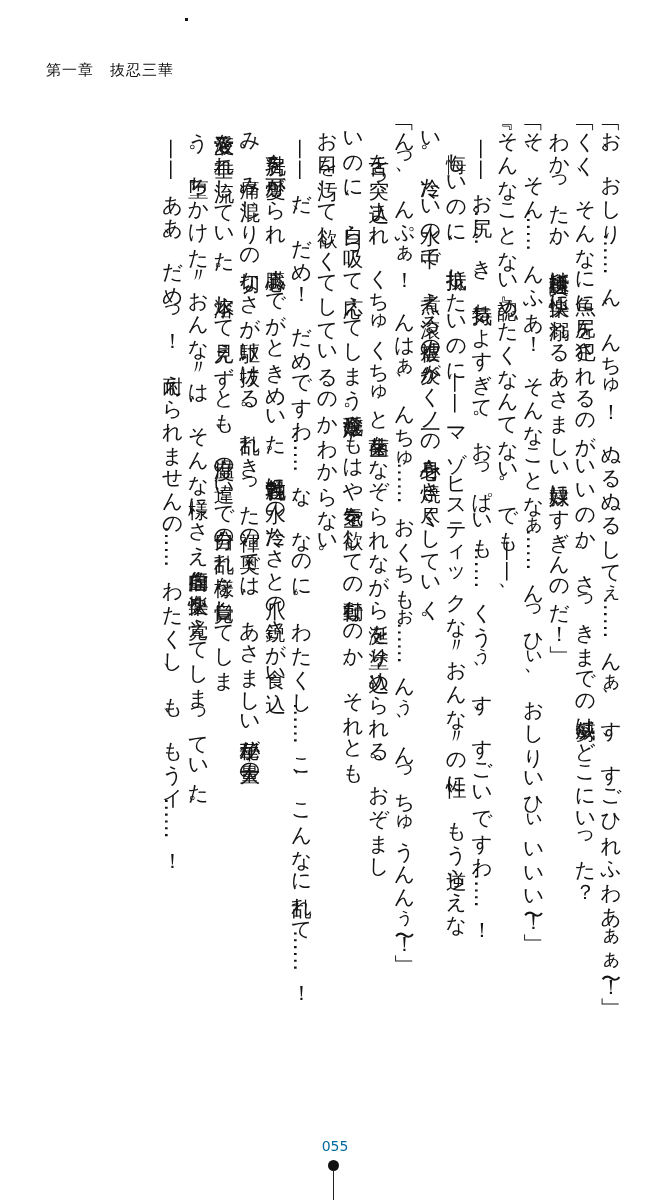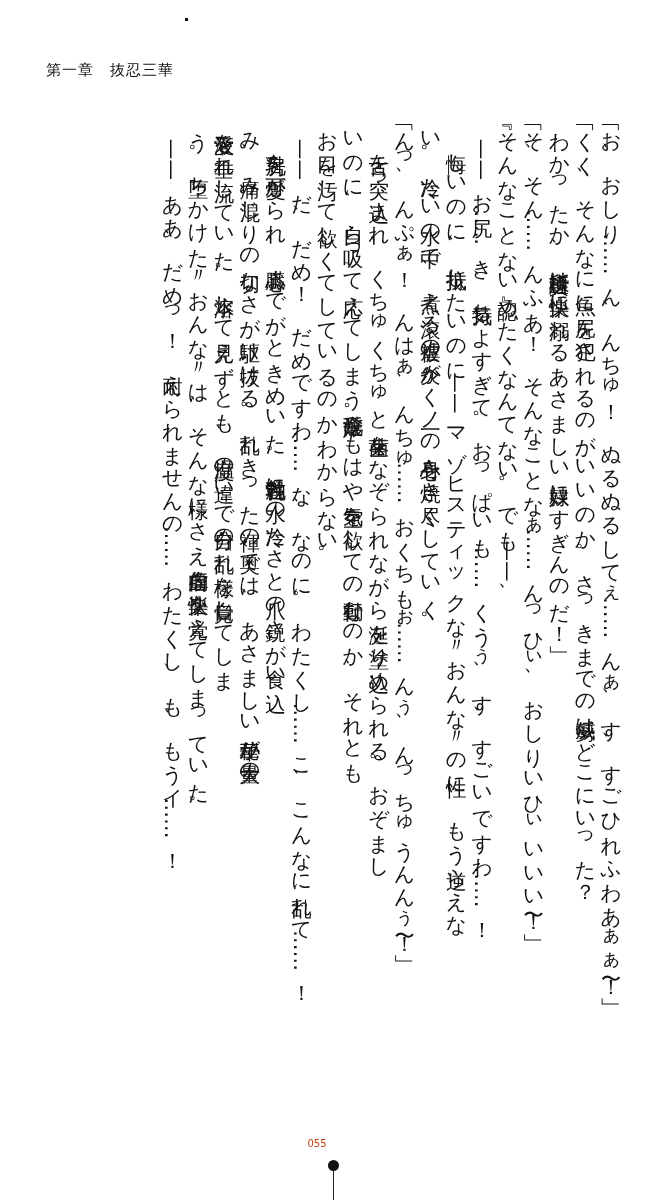--- a/index.html
+++ b/index.html
@@ -15,22 +15,22 @@
   }
   .text-block {
     position: absolute; top: 118px; right: 22px; width: 600px; height: 880px;
     writing-mode: vertical-rl; -webkit-writing-mode: vertical-rl;
     font-family: "DejaVu Sans", "Liberation Sans", sans-serif;
     font-size: 20.6px; line-height: 25.8px; letter-spacing: 0.1px;
     text-orientation: mixed; color: #141414;
   }
   .text-block .line { display: block; white-space: nowrap; }
   .page-number {
-    position: absolute; left: 292px; top: 1138px; width: 50px; text-align: center;
-    font-family: "DejaVu Sans", "Liberation Sans", sans-serif; font-size: 10px; color: #c2410c;
+    position: absolute; left: 310px; top: 1138px; width: 50px; text-align: center;
+    font-family: "DejaVu Sans", "Liberation Sans", sans-serif; font-size: 14px; color: #0369a1;
   }
   .page-marker-dot {
     position: absolute; left: 328px; top: 1160px; width: 11px; height: 11px;
     border-radius: 50%; background: #111;
   }
   .page-marker-line {
     position: absolute; left: 333px; top: 1170px; width: 1px; height: 30px; background: #222;
   }
 </style>
 </head>

